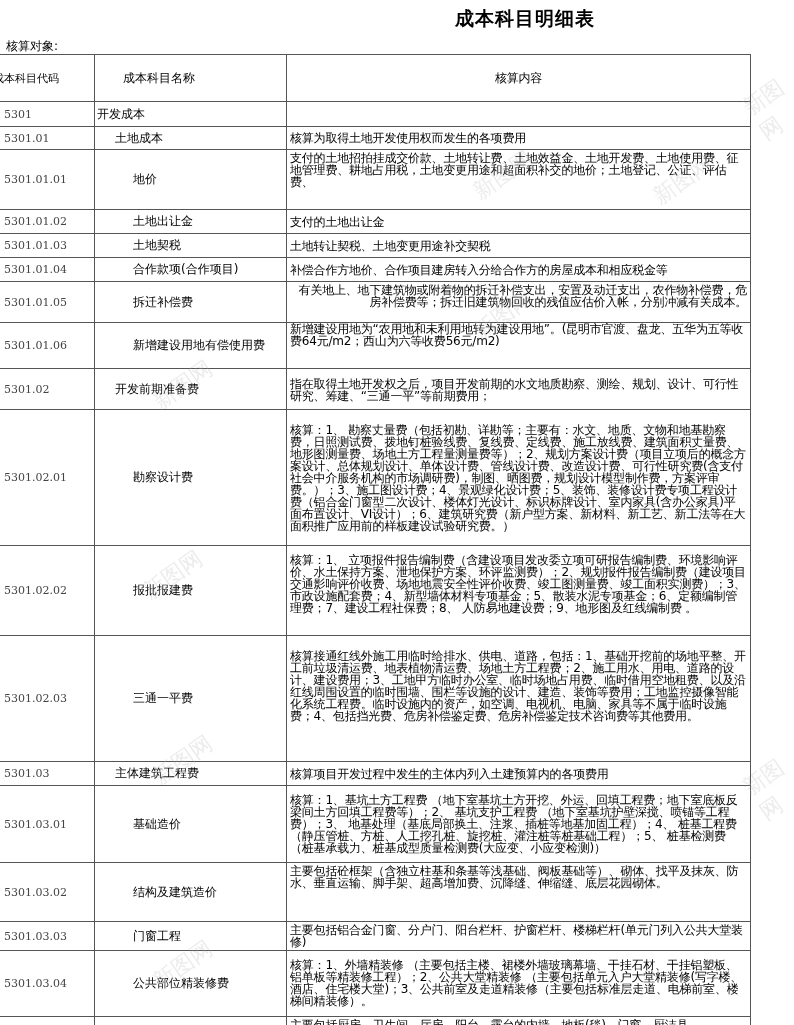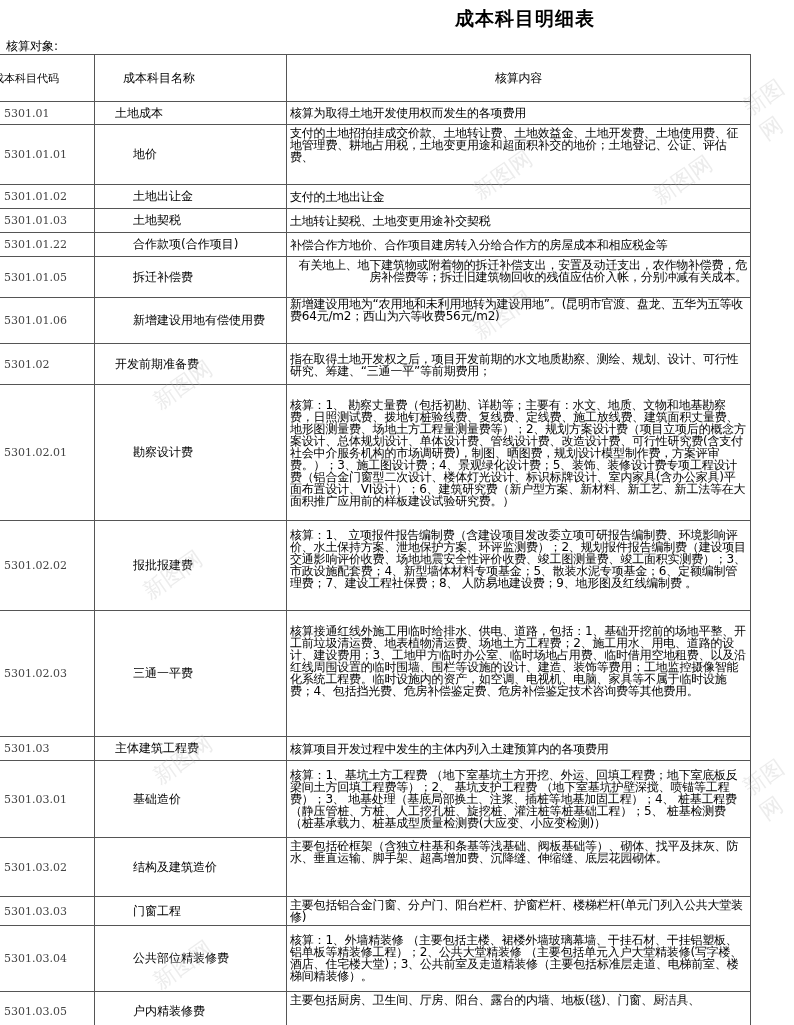--- a/index.html
+++ b/index.html
@@ -36,20 +36,25 @@
 <div class="title">成本科目明细表</div>
 <div class="subject">核算对象:</div>
 
 <table class="sheet">
   <tbody id="tbody">
     <tr class="header">
       <td class="code">成本科目代码</td>
       <td class="name">成本科目名称</td>
       <td class="content">核算内容</td>
     </tr>
+  <tr style="height: 25px;">
+        <td class="code">5301</td>
+        <td class="name lvl0">开发成本</td>
+        <td class="content single"></td>
+      </tr>
       <tr style="height: 23px;">
         <td class="code">5301.01</td>
         <td class="name lvl1">土地成本</td>
         <td class="content single">核算为取得土地开发使用权而发生的各项费用</td>
       </tr>
       <tr style="height: 60px;">
         <td class="code">5301.01.01</td>
         <td class="name lvl2">地价</td>
         <td class="content" style="padding-top: 2px;">支付的土地招拍挂成交价款、土地转让费、土地效益金、土地开发费、土地使用费、征地管理费、耕地占用税，土地变更用途和超面积补交的地价；土地登记、公证、评估费、</td>
       </tr>
@@ -57,21 +62,21 @@
         <td class="code">5301.01.02</td>
         <td class="name lvl2">土地出让金</td>
         <td class="content single">支付的土地出让金</td>
       </tr>
       <tr style="height: 24px;">
         <td class="code">5301.01.03</td>
         <td class="name lvl2">土地契税</td>
         <td class="content single">土地转让契税、土地变更用途补交契税</td>
       </tr>
       <tr style="height: 24px;">
-        <td class="code">5301.01.22</td>
+        <td class="code">5301.01.04</td>
         <td class="name lvl2">合作款项(合作项目)</td>
         <td class="content single">补偿合作方地价、合作项目建房转入分给合作方的房屋成本和相应税金等</td>
       </tr>
       <tr style="height: 41px;">
         <td class="code">5301.01.05</td>
         <td class="name lvl2">拆迁补偿费</td>
         <td class="content" style="padding-top: 2px; text-align: right;">有关地上、地下建筑物或附着物的拆迁补偿支出，安置及动迁支出，农作物补偿费，危房补偿费等；拆迁旧建筑物回收的残值应估价入帐，分别冲减有关成本。</td>
       </tr>
       <tr style="height: 46px;">
         <td class="code">5301.01.06</td>

